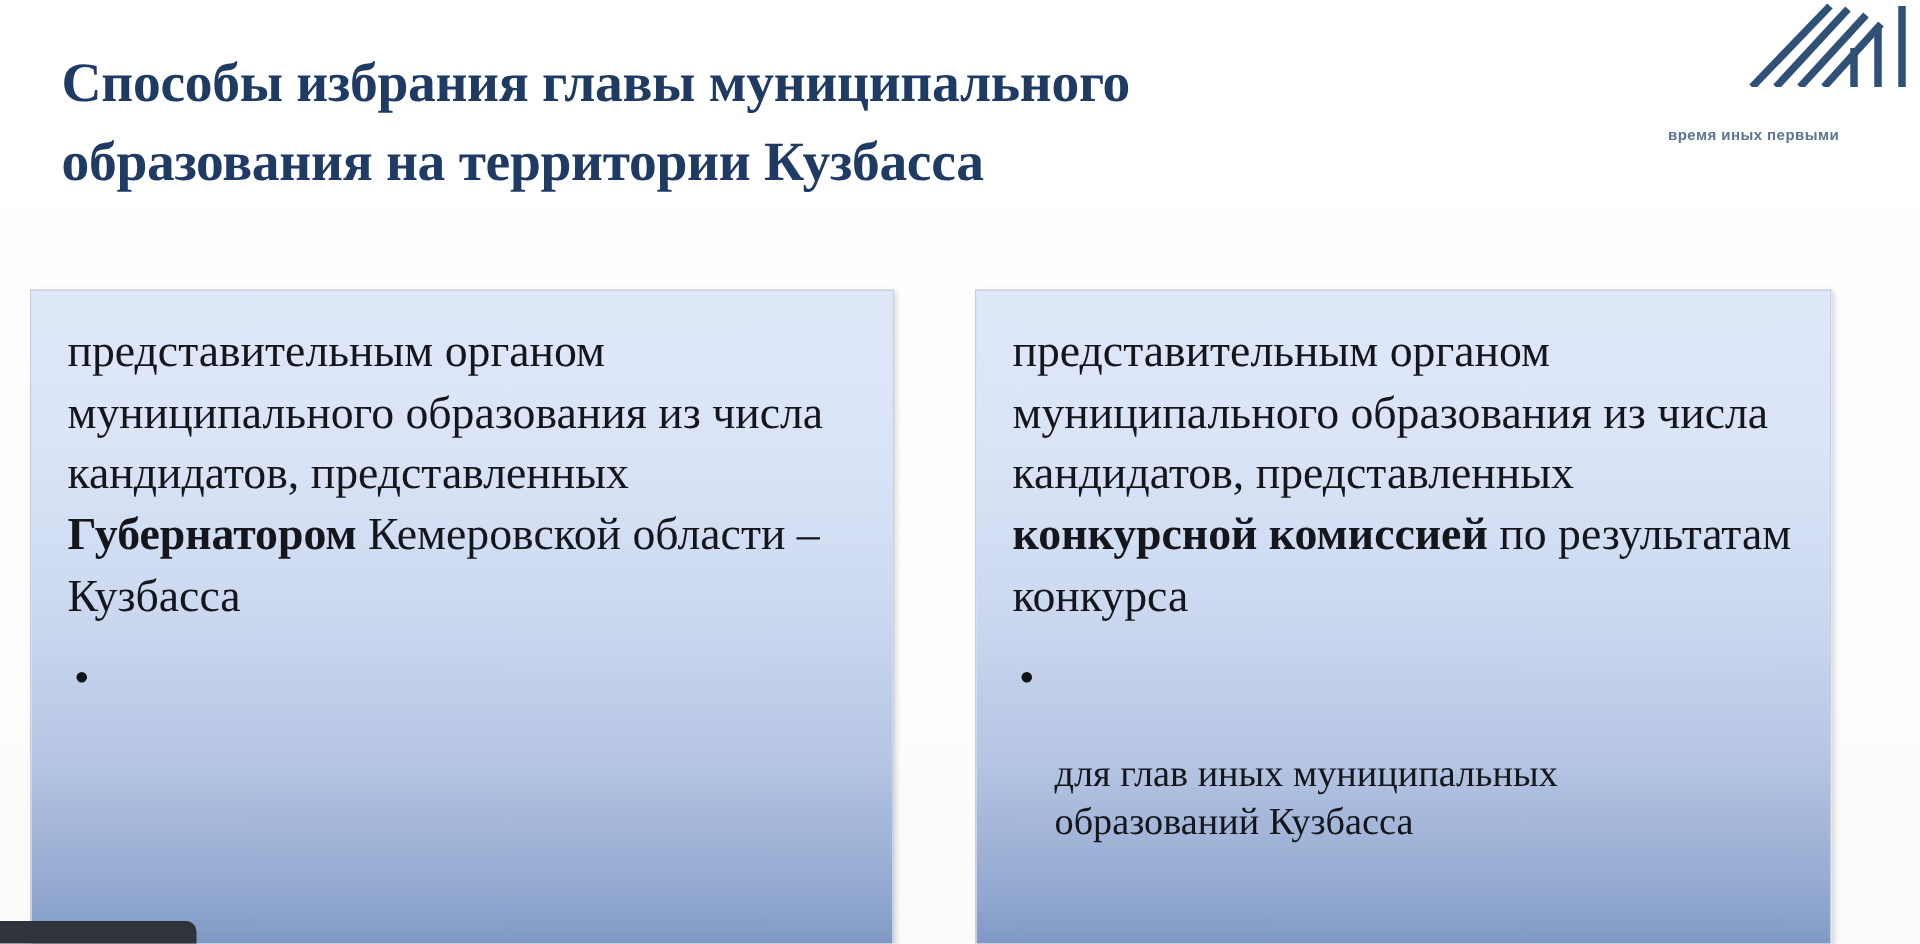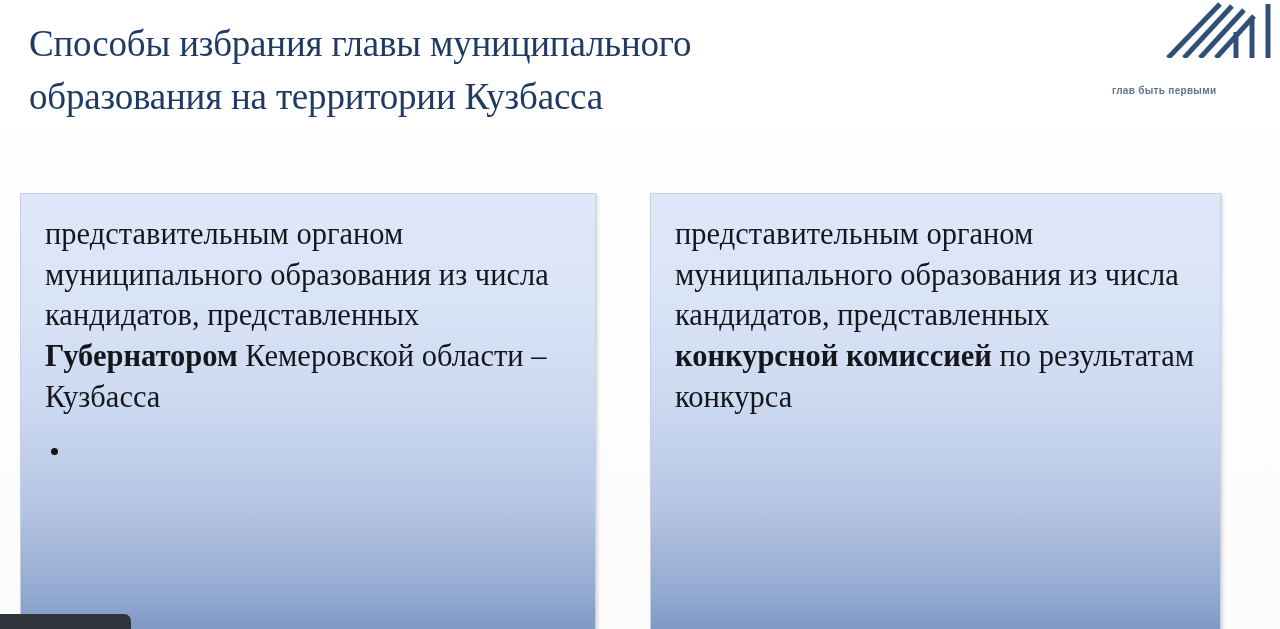--- a/index.html
+++ b/index.html
@@ -28,24 +28,24 @@
     left: 0;
     top: 0;
     width: 1280px;
     height: 150px;
   }
   .slide-title {
     position: absolute;
     left: 25px;
     top: 14px;
     width: 1000px;
-    margin: 4px;
+    margin: 16px;
     color: #1f3b63;
     font-family: "Liberation Serif", serif;
-    font-weight: normal;
+    font-weight: bold;
     font-size: 37px;
     line-height: 1.42;
     letter-spacing: -0.2px;
     white-space: pre-line;
   }
 
   
   .logo {
     position: absolute;
     right: 2px;
@@ -179,36 +179,43 @@
             <path d="M34 56 L78 8"></path>
             <path d="M50 56 L88 14"></path>
           </g>
           <g fill="none" stroke="#2f5177" stroke-width="5">
             <path d="M70 56 L70 30"></path>
             <path d="M86 56 L86 16"></path>
             <path d="M102 56 L102 2"></path>
           </g>
         </svg>
       </span>
-      <div class="logo-tagline">глав быть первыми</div>
+      <div class="logo-tagline">время иных первыми</div>
     </div>
   </div>
 
   <div class="cards">
 
     <div class="card card-left">
       <p class="card-body"><span>представительным органом муниципального образования из числа кандидатов, представленных </span><b>Губернатором</b><span> Кемеровской области – Кузбасса</span></p>
       <ul class="card-bullets">
         <li>
           <span class="dot"></span>
         </li>
       </ul>
     </div>
 
     <div class="card card-right">
       <p class="card-body"><span>представительным органом муниципального образования из числа кандидатов, представленных </span><b>конкурсной комиссией</b><span> по результатам конкурса</span></p>
+      <ul class="card-bullets">
+        <li>
+          <span class="dot"></span>
+          <span>для глав иных муниципальных
+образований Кузбасса</span>
+        </li>
+      </ul>
     </div>
 
   </div>
 
   <div class="bottom-bar"></div>
 
 </div>
 
 </body></html>

